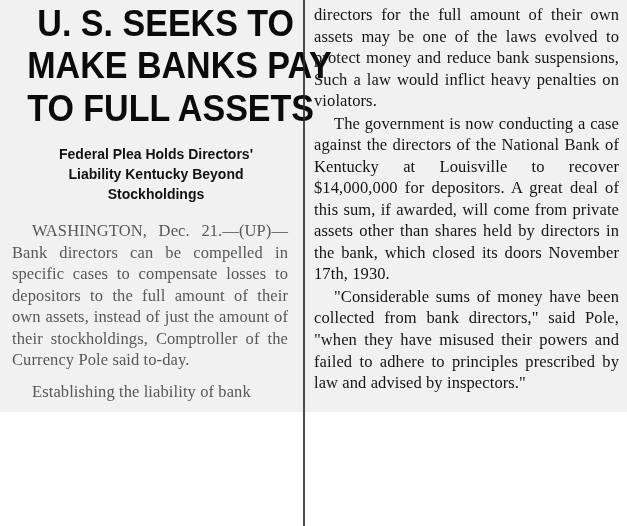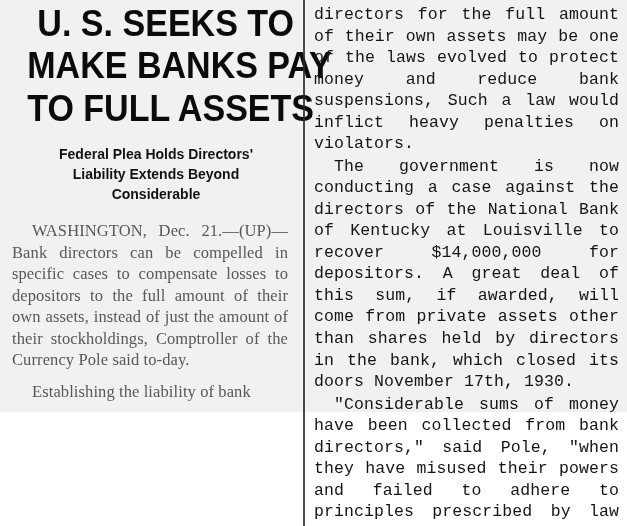--- a/index.html
+++ b/index.html
@@ -101,43 +101,42 @@
   }
   .body-right {
     font-size: 16.5px;
     line-height: 1.305;
     text-align: justify;
     color: #141414;
     letter-spacing: 0.1px;
   }
   .body-right p {
     margin: 0;
-    font-family: Liberation Mono, monospace;
   }
   .body-right p + p {
     margin-top: 1px;
   }
 </style>
 </head>
 <body>
 
 <div id="page">
 
   <div class="col-left">
 
     <div class="headline">
       <span class="hl">U. S. SEEKS TO</span>
       <span class="hl">MAKE BANKS PAY</span>
       <span class="hl">TO FULL ASSETS</span>
     </div>
 
     <div class="subhead">
       <span class="sl">Federal Plea Holds Directors'</span>
-      <span class="sl">Liability Extends Beyond</span>
-      <span class="sl">Considerable</span>
+      <span class="sl">Liability Kentucky Beyond</span>
+      <span class="sl">Stockholdings</span>
     </div>
 
     <div class="body-left">
       <p class="indent">WASHINGTON, Dec. 21.—(UP)—Bank directors can be compelled in specific cases to compensate losses to depositors to the full amount of their own assets, instead of just the amount of their stockholdings, Comptroller of the Currency Pole said to-day.</p>
       <p class="indent">Establishing the liability of bank</p>
     </div>
 
   </div>
 
   <div class="col-rule"></div>

